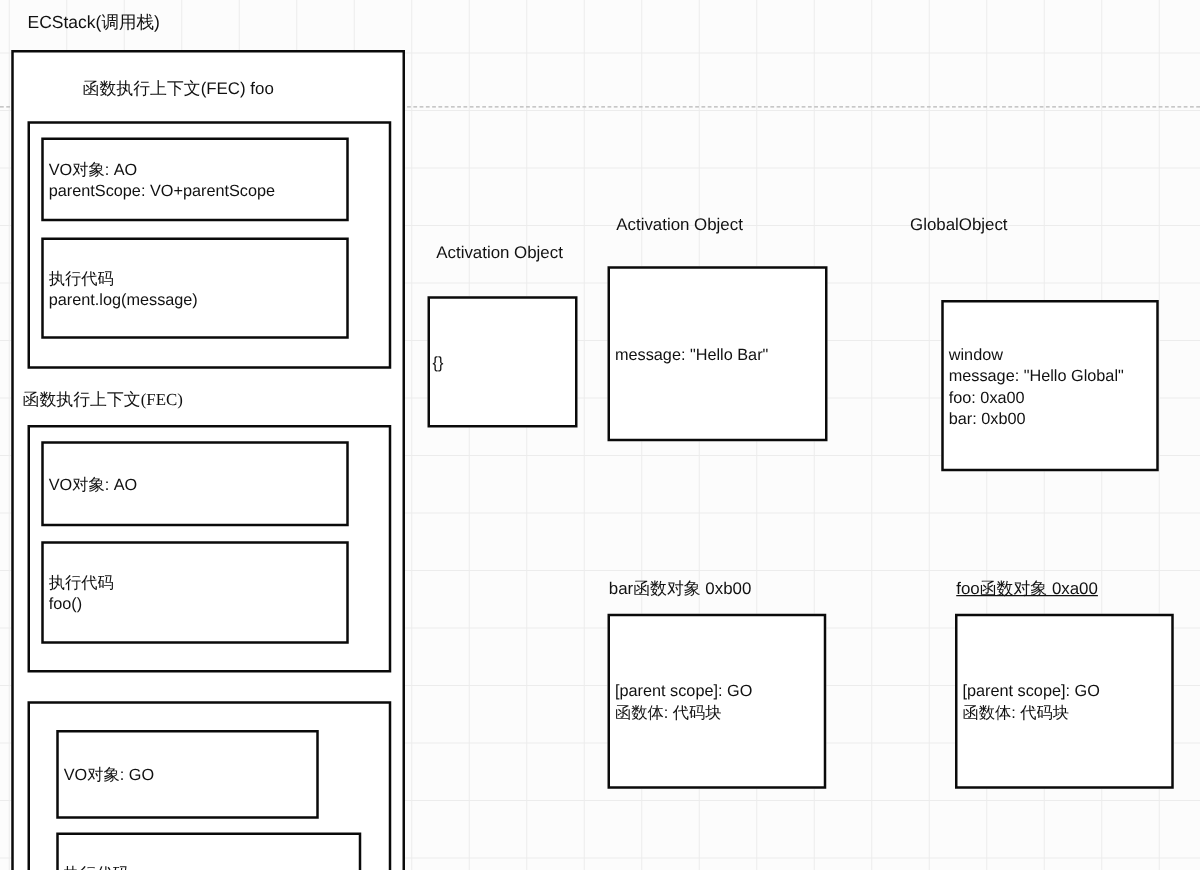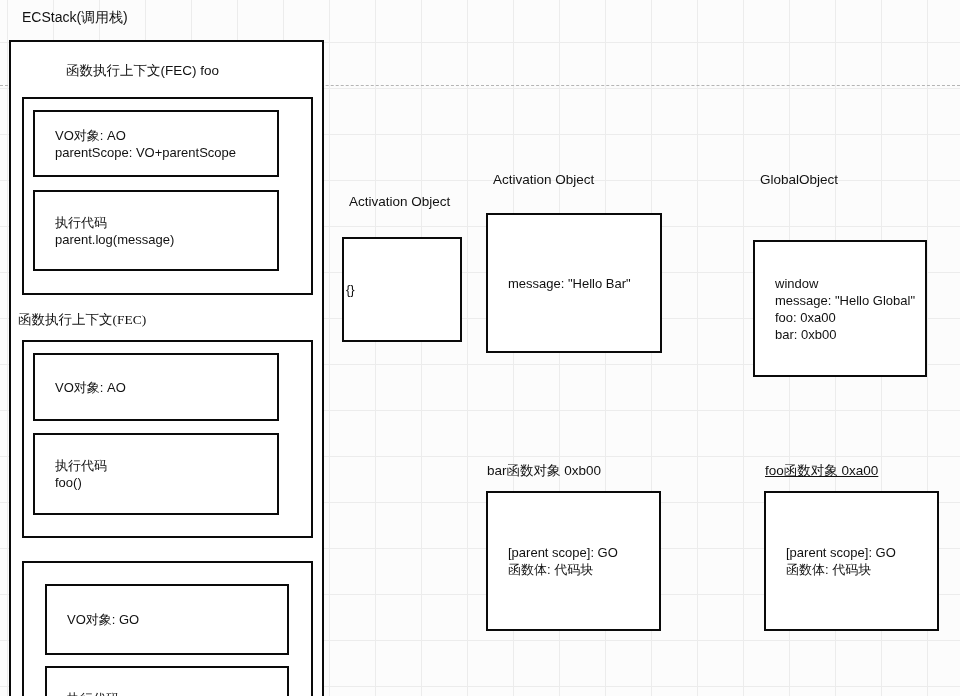--- a/index.html
+++ b/index.html
@@ -24,21 +24,21 @@
   .lbl{
     position:absolute;font-size:13.5px;line-height:16px;white-space:nowrap;
     color:var(--text);z-index:3;
   }
   .box{
     position:absolute;box-sizing:border-box;
     border:2px solid var(--shape-border);background:var(--shape-fill);z-index:2;
   }
   .txtbox{
     display:flex;flex-direction:column;justify-content:center;align-items:flex-start;
-    padding-left:20px;font-size:13px;line-height:17px;z-index:3;
+    padding-left:4px;font-size:13px;line-height:17px;z-index:3;
   }
   .txtbox .tl{white-space:nowrap;}
   .clipbox{justify-content:flex-start;padding-top:22px;}
   .title{font-size:14px;}
 </style>
 </head>
 <body>
 
 <div class="canvas">
 
@@ -63,38 +63,38 @@
   <div class="box" style="left:22px;top:340px;width:291px;height:198px;"></div>
   <div class="box txtbox" style="left:33px;top:353px;width:246px;height:68px;">
     <div class="tl">VO对象: AO</div>
   </div>
   <div class="box txtbox" style="left:33px;top:433px;width:246px;height:82px;">
     <div class="tl">执行代码</div>
     <div class="tl">foo()</div>
   </div>
 
   <div class="box" style="left:22px;top:561px;width:291px;height:200px;"></div>
-  <div class="box txtbox" style="left:45px;top:584px;width:244px;height:71px;">
+  <div class="box txtbox" style="left:45px;top:584px;width:210px;height:71px;">
     <div class="tl">VO对象: GO</div>
   </div>
   <div class="box txtbox clipbox" style="left:45px;top:666px;width:244px;height:80px;">
     <div class="tl">执行代码</div>
   </div>
 
   <div class="lbl" style="left:349px;top:194px;">Activation Object</div>
   <div class="box txtbox" style="left:342px;top:237px;width:120px;height:105px;padding-left:2px;">
     <div class="tl">{}</div>
   </div>
 
   <div class="lbl" style="left:493px;top:172px;">Activation Object</div>
   <div class="box txtbox" style="left:486px;top:213px;width:176px;height:140px;">
     <div class="tl">message: "Hello Bar"</div>
   </div>
 
-  <div class="lbl" style="left:760px;top:172px;">GlobalObject</div>
+  <div class="lbl" style="left:728px;top:172px;">GlobalObject</div>
   <div class="box txtbox" style="left:753px;top:204px;width:174px;height:137px;margin-top:36px;">
     <div class="tl">window</div>
     <div class="tl">message: "Hello Global"</div>
     <div class="tl">foo: 0xa00</div>
     <div class="tl">bar: 0xb00</div>
   </div>
 
   <div class="lbl" style="left:487px;top:463px;">bar函数对象 0xb00</div>
   <div class="box txtbox" style="left:486px;top:491px;width:175px;height:140px;">
     <div class="tl">[parent scope]: GO</div>

